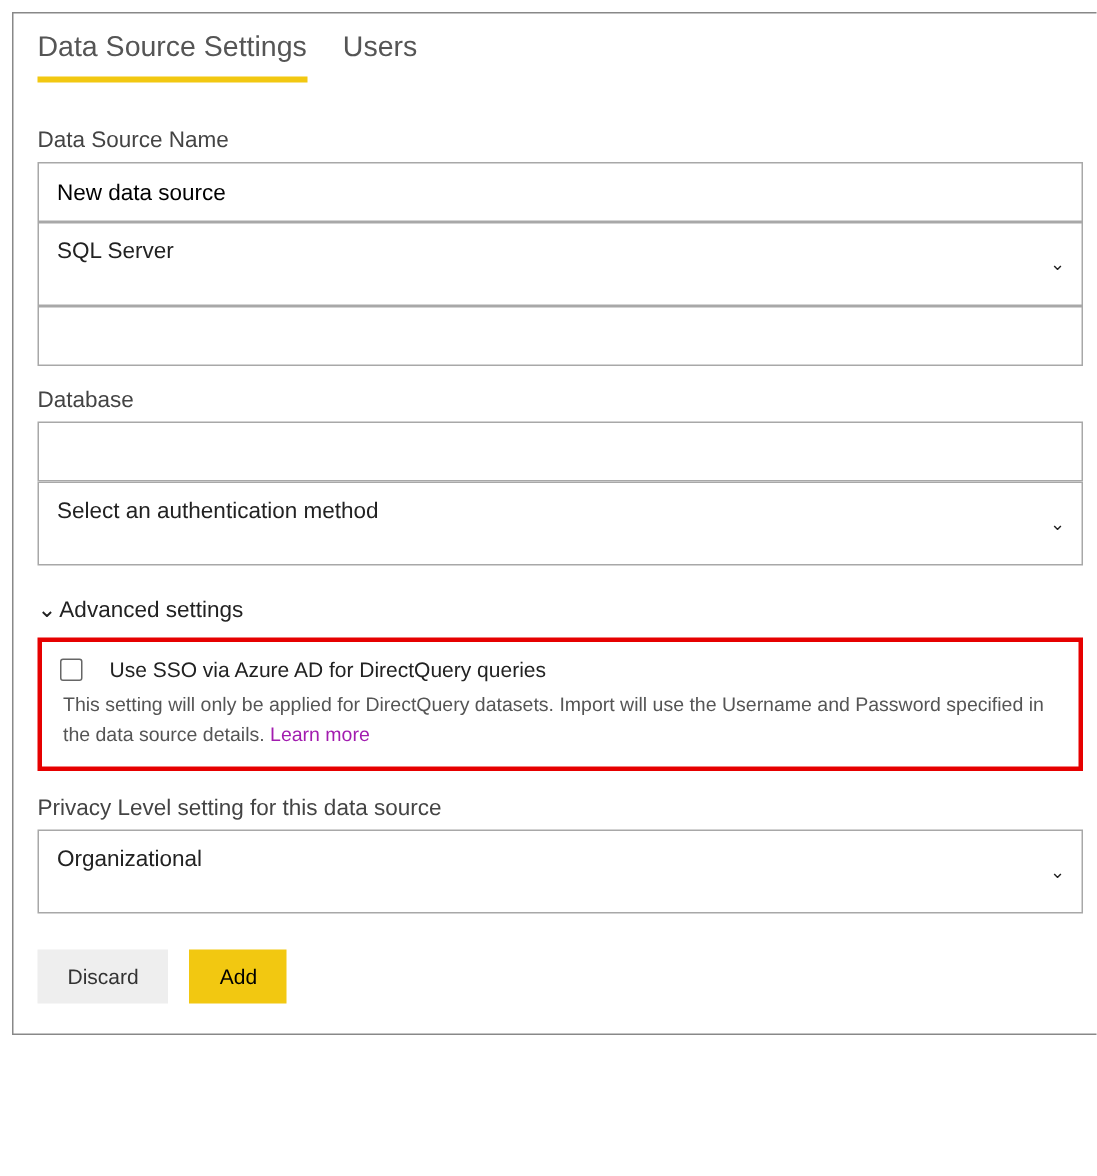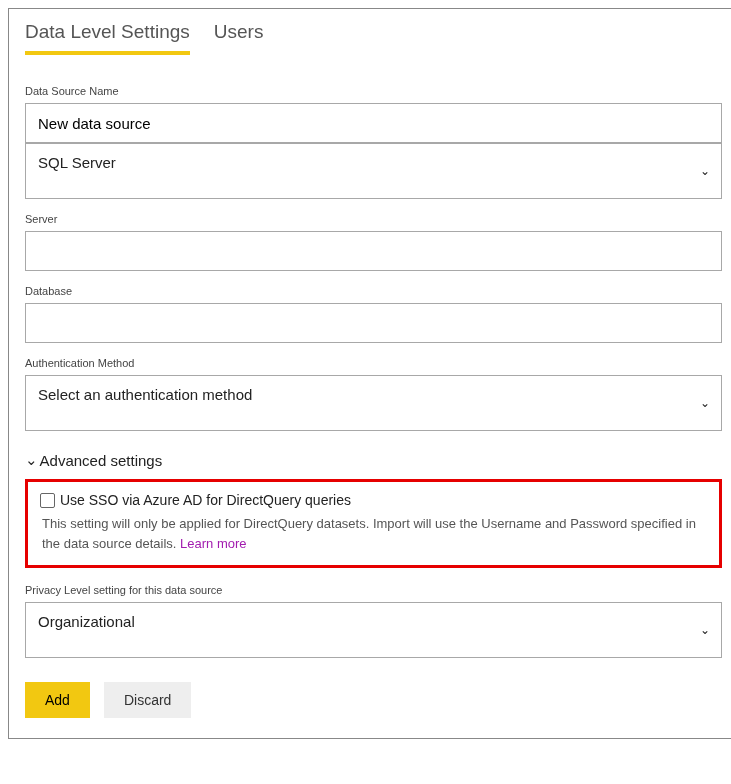--- a/index.html
+++ b/index.html
@@ -24,21 +24,21 @@
       padding-bottom: 8px;
       cursor: pointer;
     }
     .tab.active {
       border-bottom: 4px solid #f2c811;
     }
     .form-area {
       padding: 16px 16px 20px 16px;
     }
     .field-label {
-      font-size: 11px;
+      font-size: 15px;
       color: #444;
       margin-top: 14px;
       margin-bottom: 6px;
     }
     .text-input {
       width: 100%;
       height: 40px;
       border: 1px solid #a8a8a8;
       padding: 0 12px;
       font-size: 15px;
@@ -80,21 +80,21 @@
       color: #222;
     }
     .highlight-box {
       border: 3px solid #e60000;
       padding: 10px 12px 12px 12px;
       margin-bottom: 16px;
     }
     .checkbox-row {
       display: flex;
       align-items: center;
-      gap: 5px;
+      gap: 18px;
       margin-bottom: 6px;
     }
     .checkbox {
       width: 15px;
       height: 15px;
       border: 1px solid #666;
       border-radius: 2px;
       background: #fff;
     }
     .checkbox-label {
@@ -124,41 +124,39 @@
     }
     .btn-primary { background: #f2c811; color: #000; }
     .btn-secondary { background: #eee; color: #333; }
   </style>
 </head>
 <body>
 
 <div class="panel">
 
   <div class="tabs">
-    <div class="tab active">Data Level Settings</div>
+    <div class="tab active">Data Source Settings</div>
     <div class="tab">Users</div>
   </div>
 
   <div class="form-area">
 
     <div class="field-label">Data Source Name</div>
     <input class="text-input" value="New data source" style="">
 
     <div class="select-wrap">
       <div class="select-input">SQL Server</div>
       <span class="caret">⌄</span>
     </div>
 
-    <div class="field-label">Server</div>
     <input class="text-input" value="" style="">
 
     <div class="field-label">Database</div>
     <input class="text-input" value="" style="">
 
-    <div class="field-label">Authentication Method</div>
     <div class="select-wrap">
       <div class="select-input">Select an authentication method</div>
       <span class="caret">⌄</span>
     </div>
 
     <div class="adv-toggle">
       <span>⌄</span>
       <span>Advanced settings</span>
     </div>
 
@@ -172,18 +170,18 @@
       </div>
     </div>
 
     <div class="field-label" style="margin-top:6px">Privacy Level setting for this data source</div>
     <div class="select-wrap">
       <div class="select-input">Organizational</div>
       <span class="caret">⌄</span>
     </div>
 
     <div class="buttons">
+      <button class="btn btn-secondary">Discard</button>
       <button class="btn btn-primary">Add</button>
-      <button class="btn btn-secondary">Discard</button>
     </div>
 
   </div>
 </div>
 
 </body></html>

